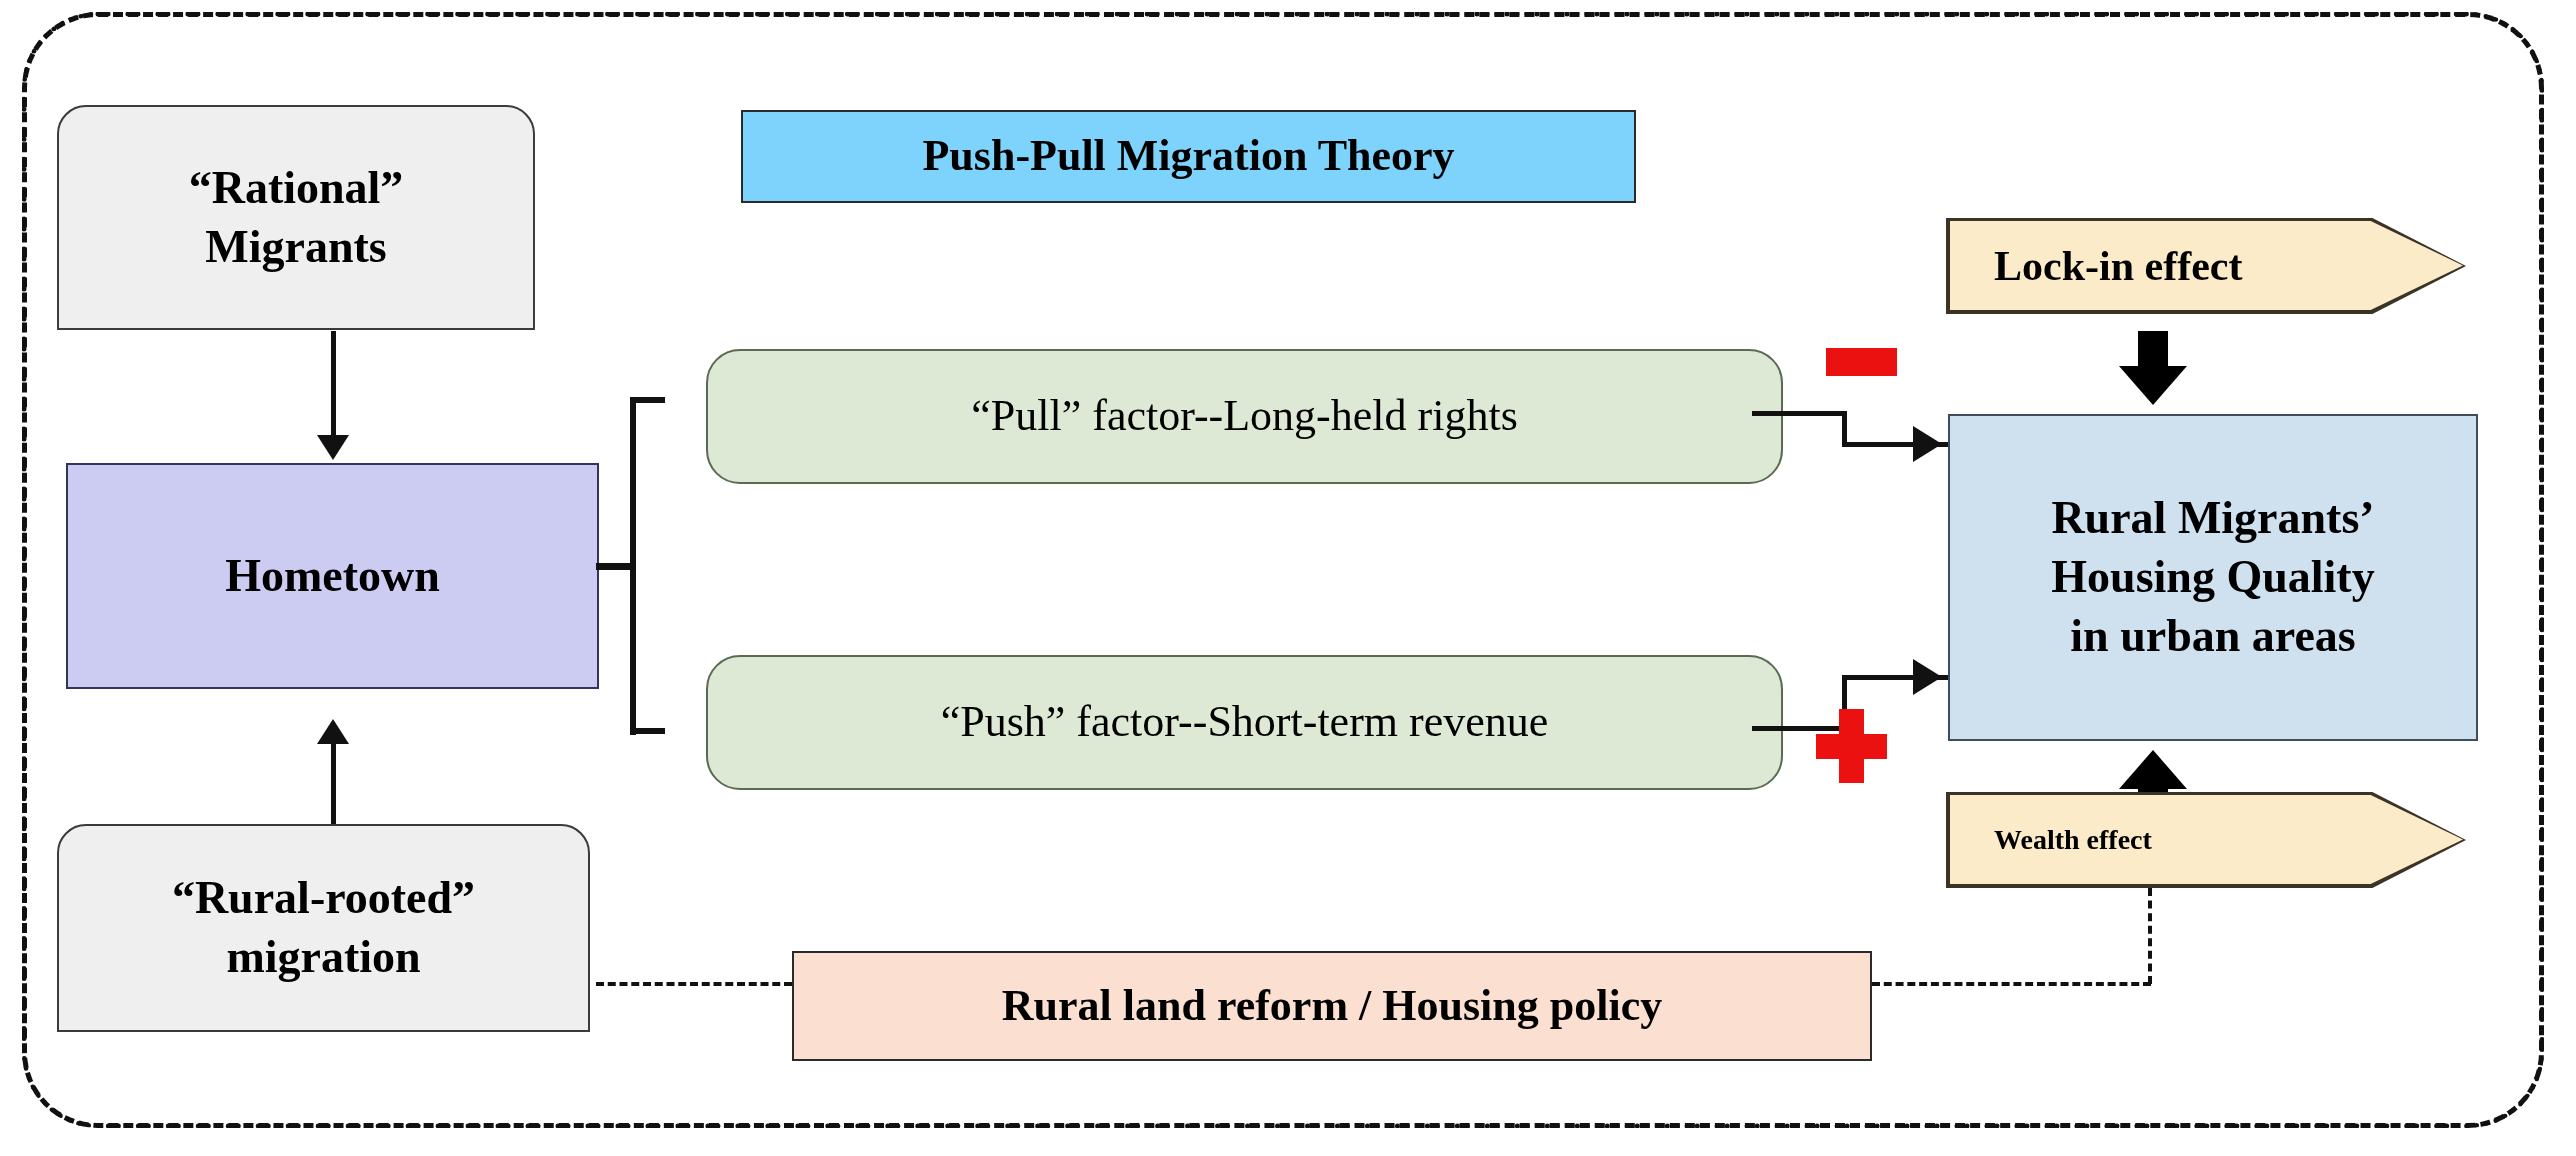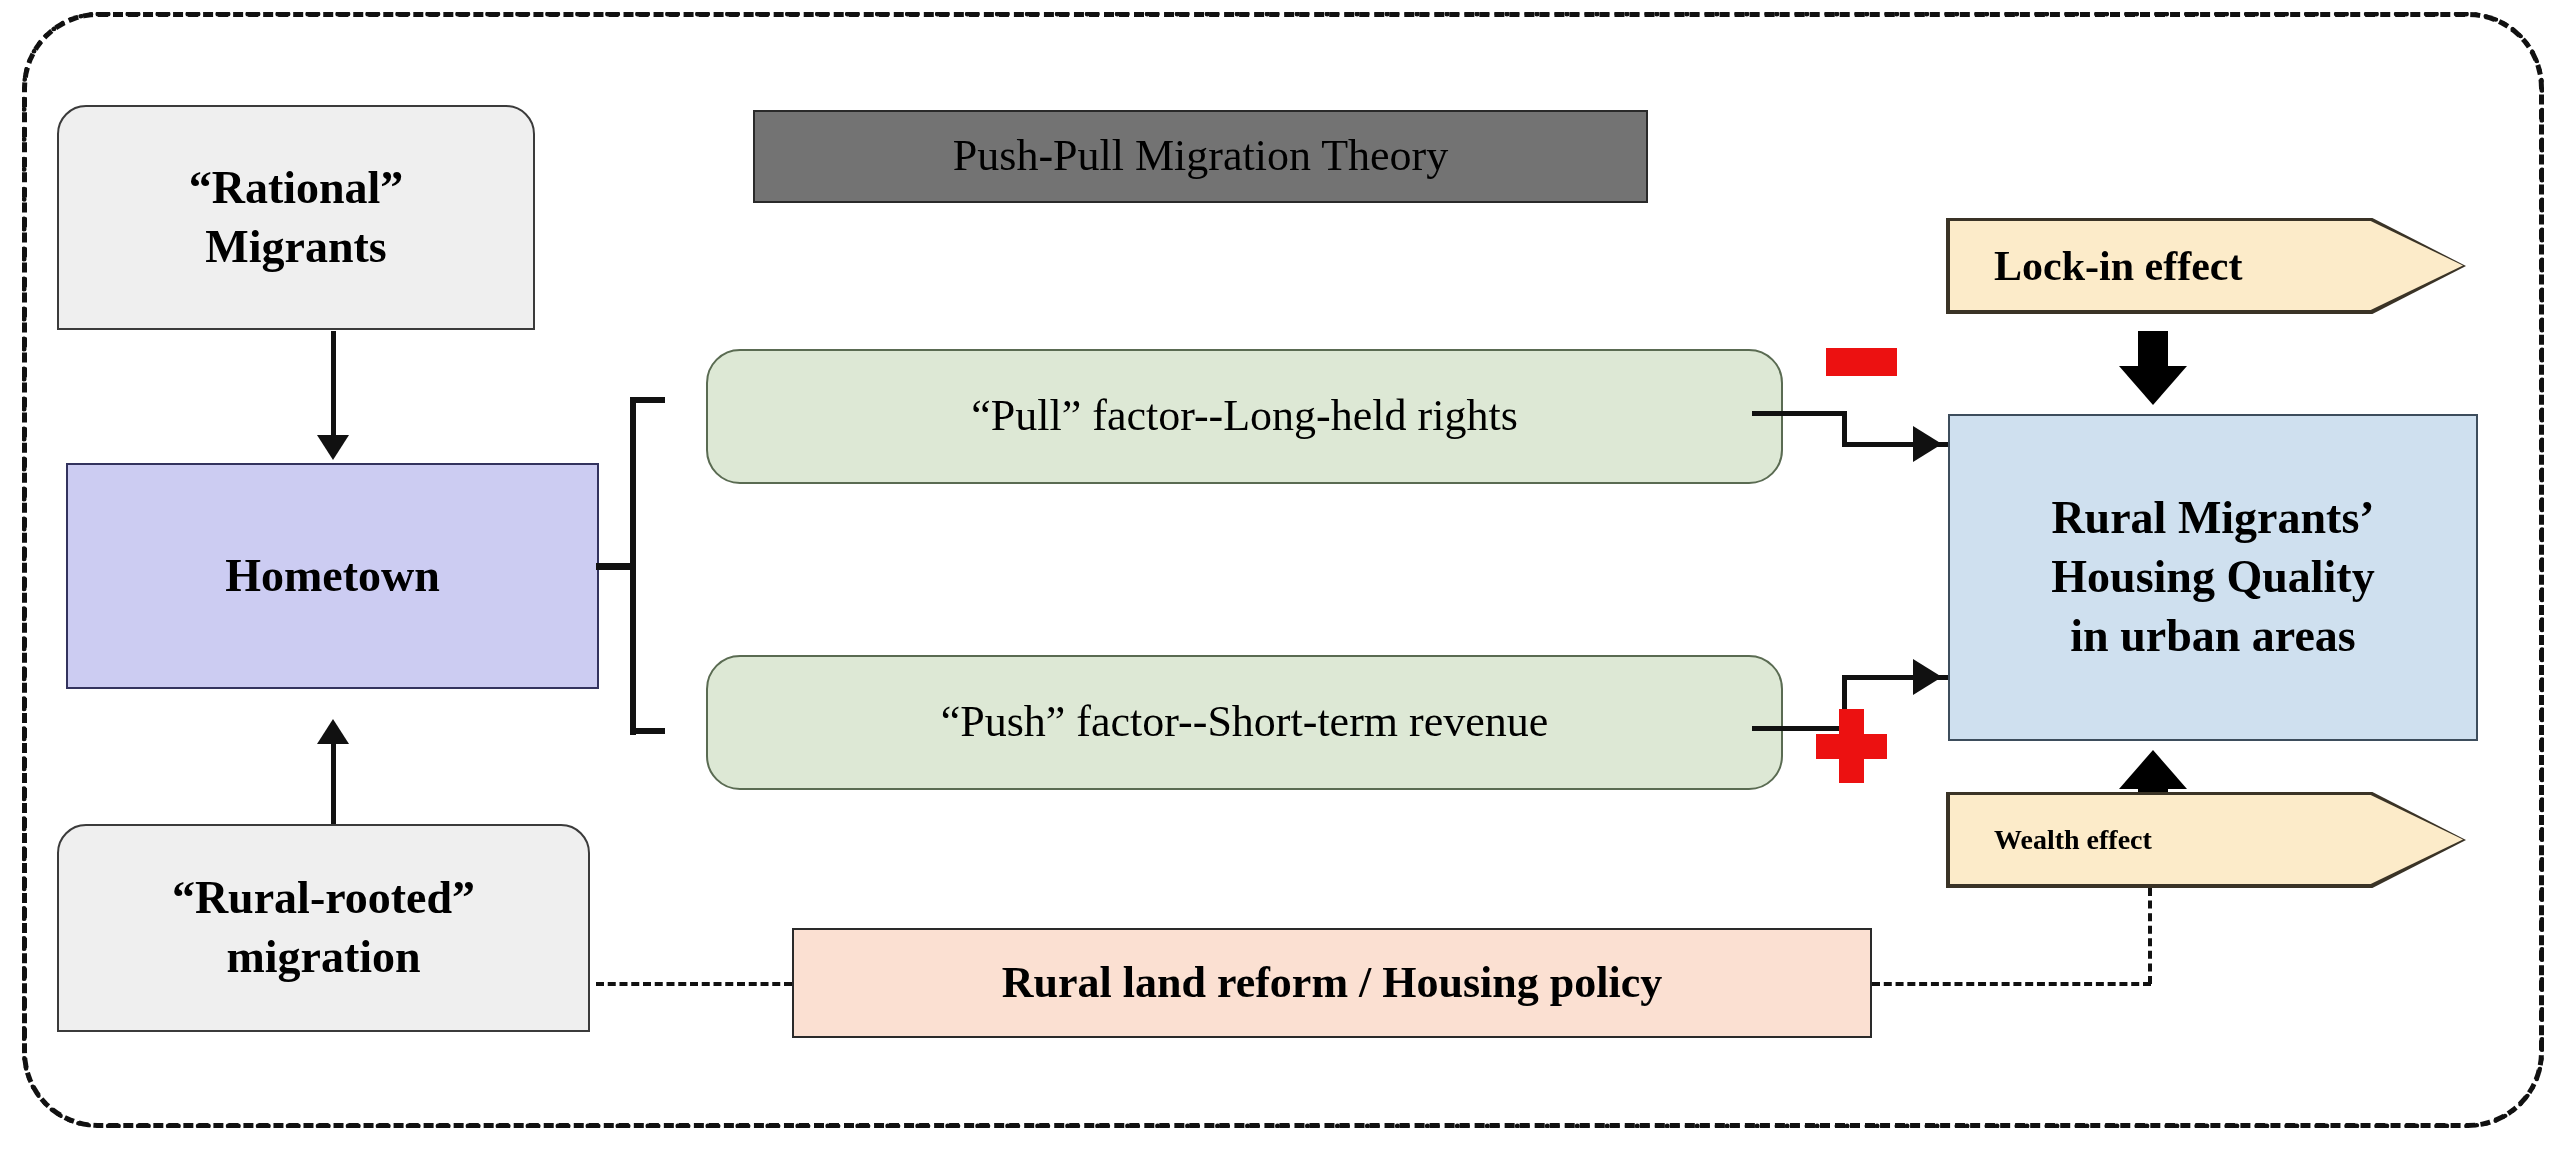--- a/index.html
+++ b/index.html
@@ -73,27 +73,27 @@
   .box-blue {
     background: #cfe0ef;
     border: 2.5px solid #3d4d5c;
     font-weight: bold;
   }
 
   .box-pink {
     background: #fbe0d2;
     border: 2.5px solid #2a2a2a;
     font-weight: bold;
+    margin-top: 23px;
   }
 
   .box-title {
-    background: #737373;
+    background: #7dd3fc;
     border: 2.5px solid #2a2a2a;
-    font-weight: normal;
-    margin-left: 12px;
+    font-weight: bold;
   }
 
   
   .arrow-pent {
     position: absolute;
     box-sizing: border-box;
     display: flex;
     align-items: center;
     justify-content: flex-start;
     padding-left: 44px;

